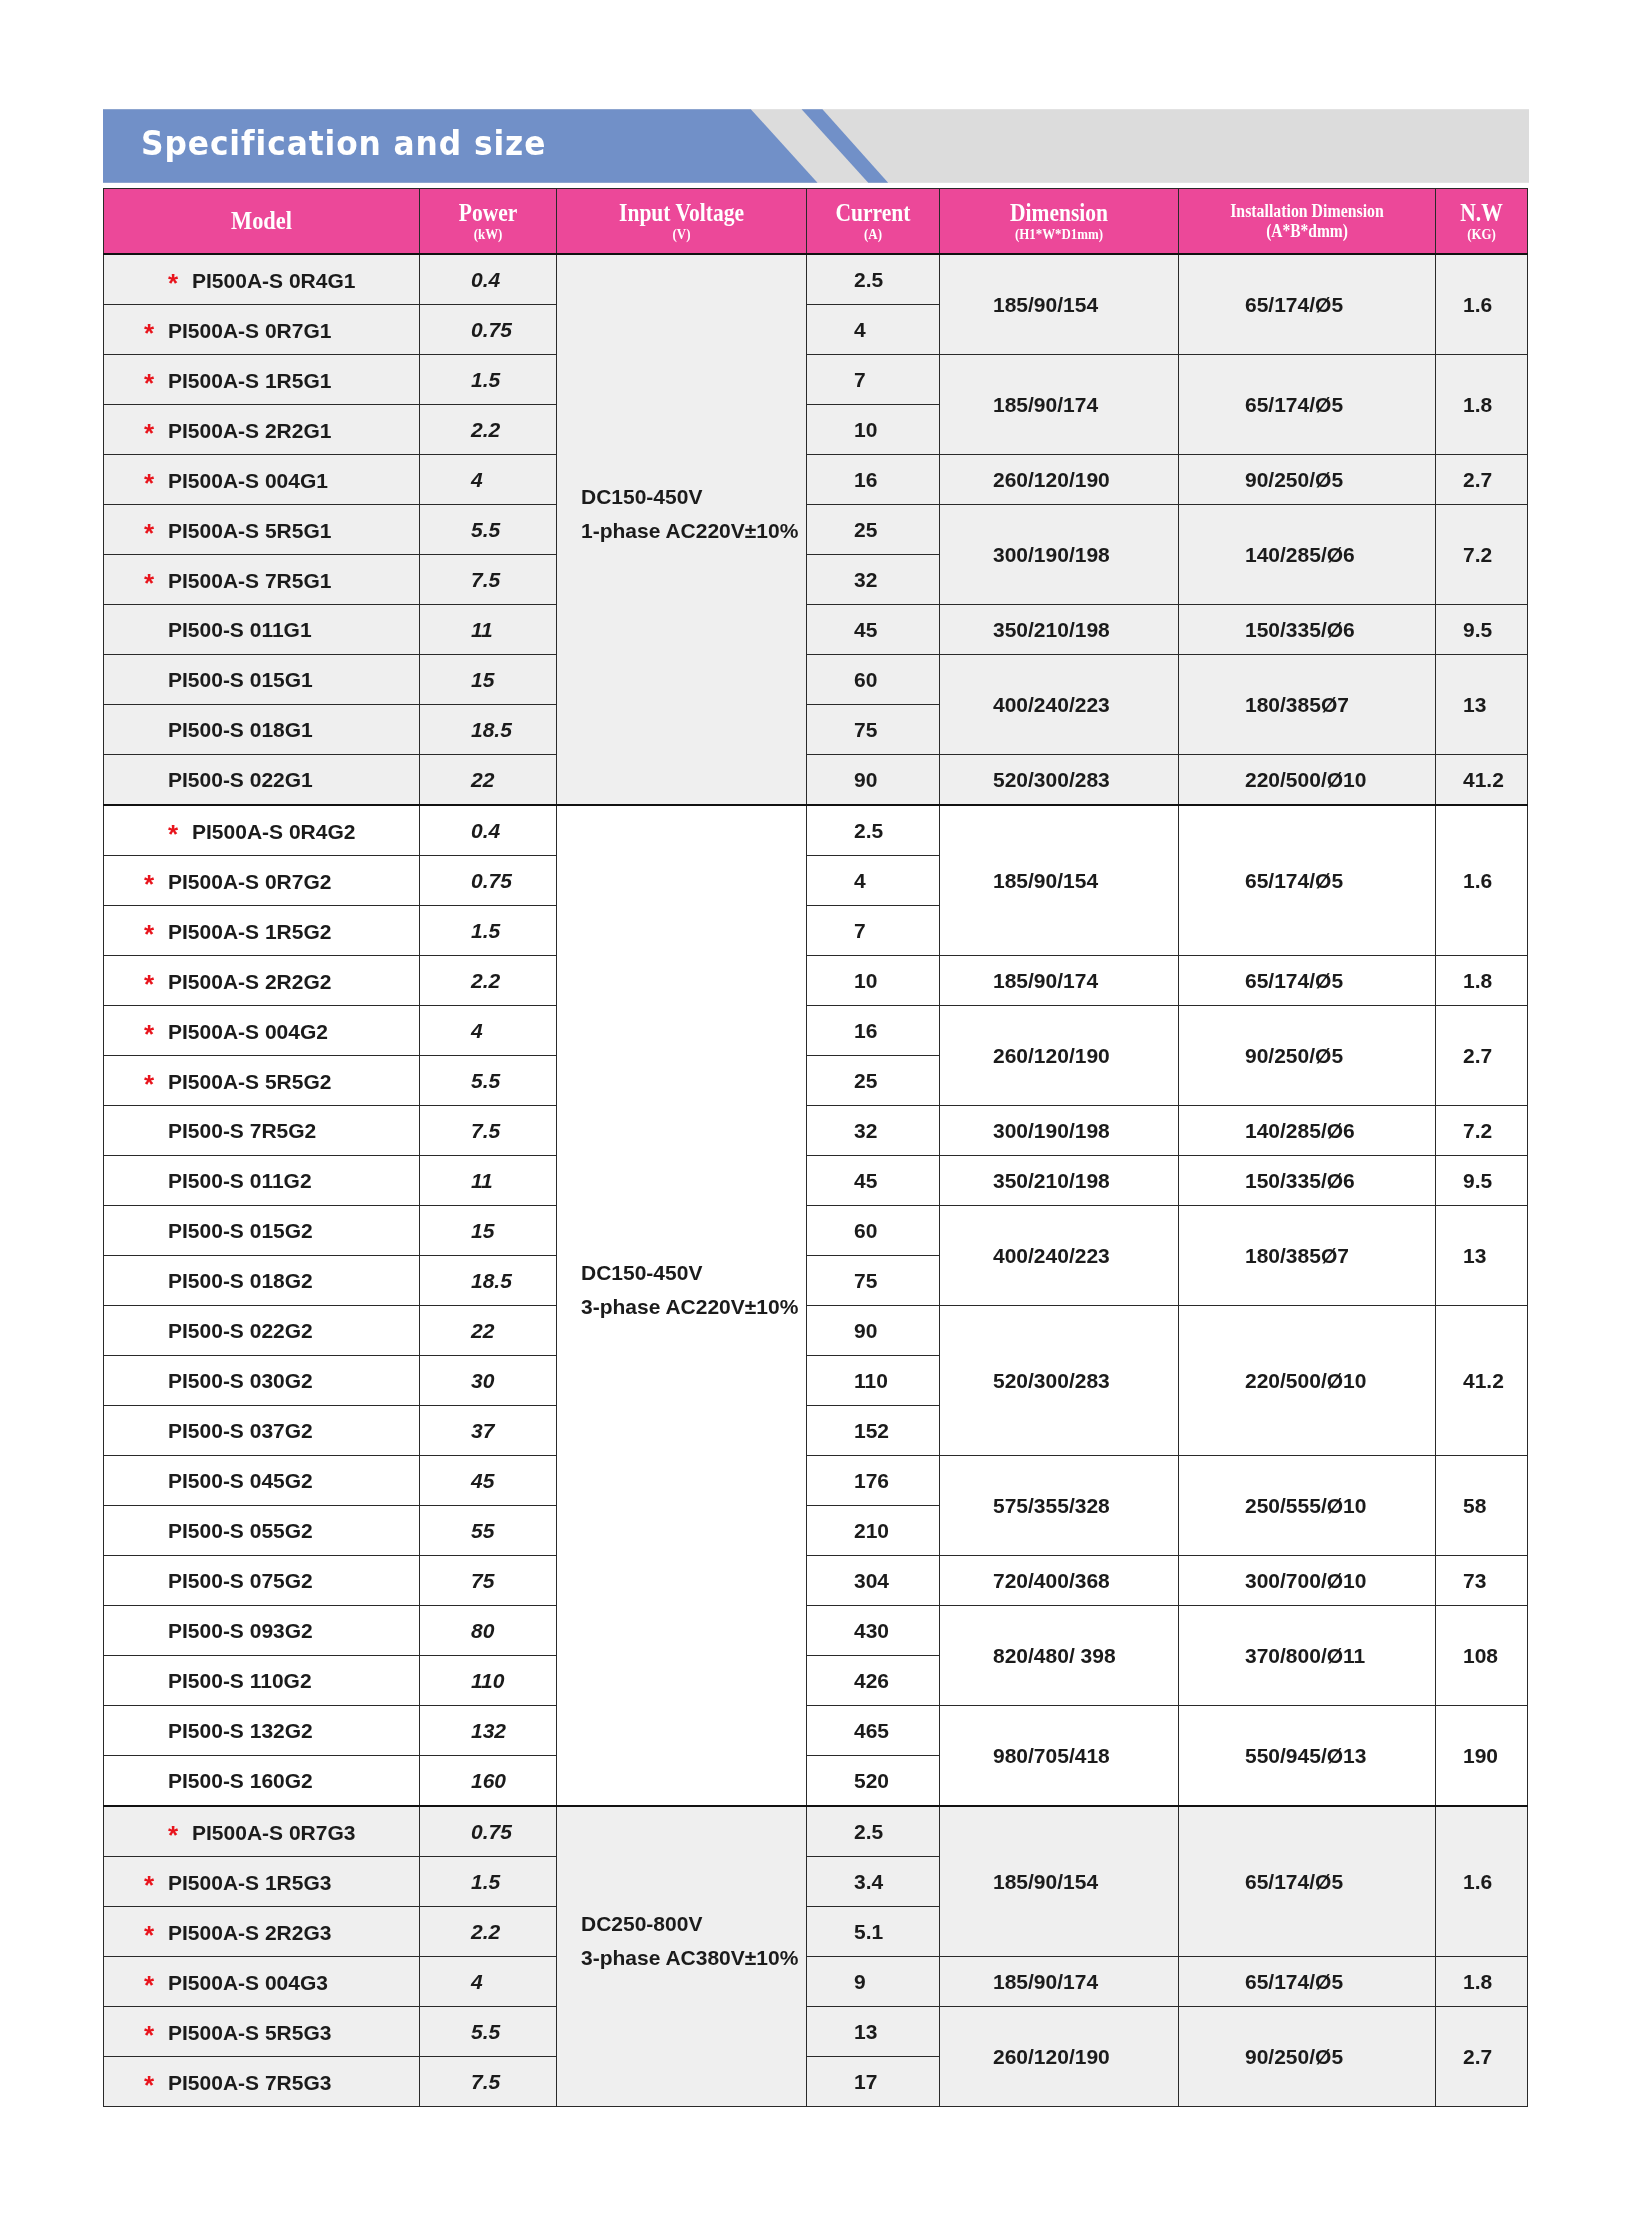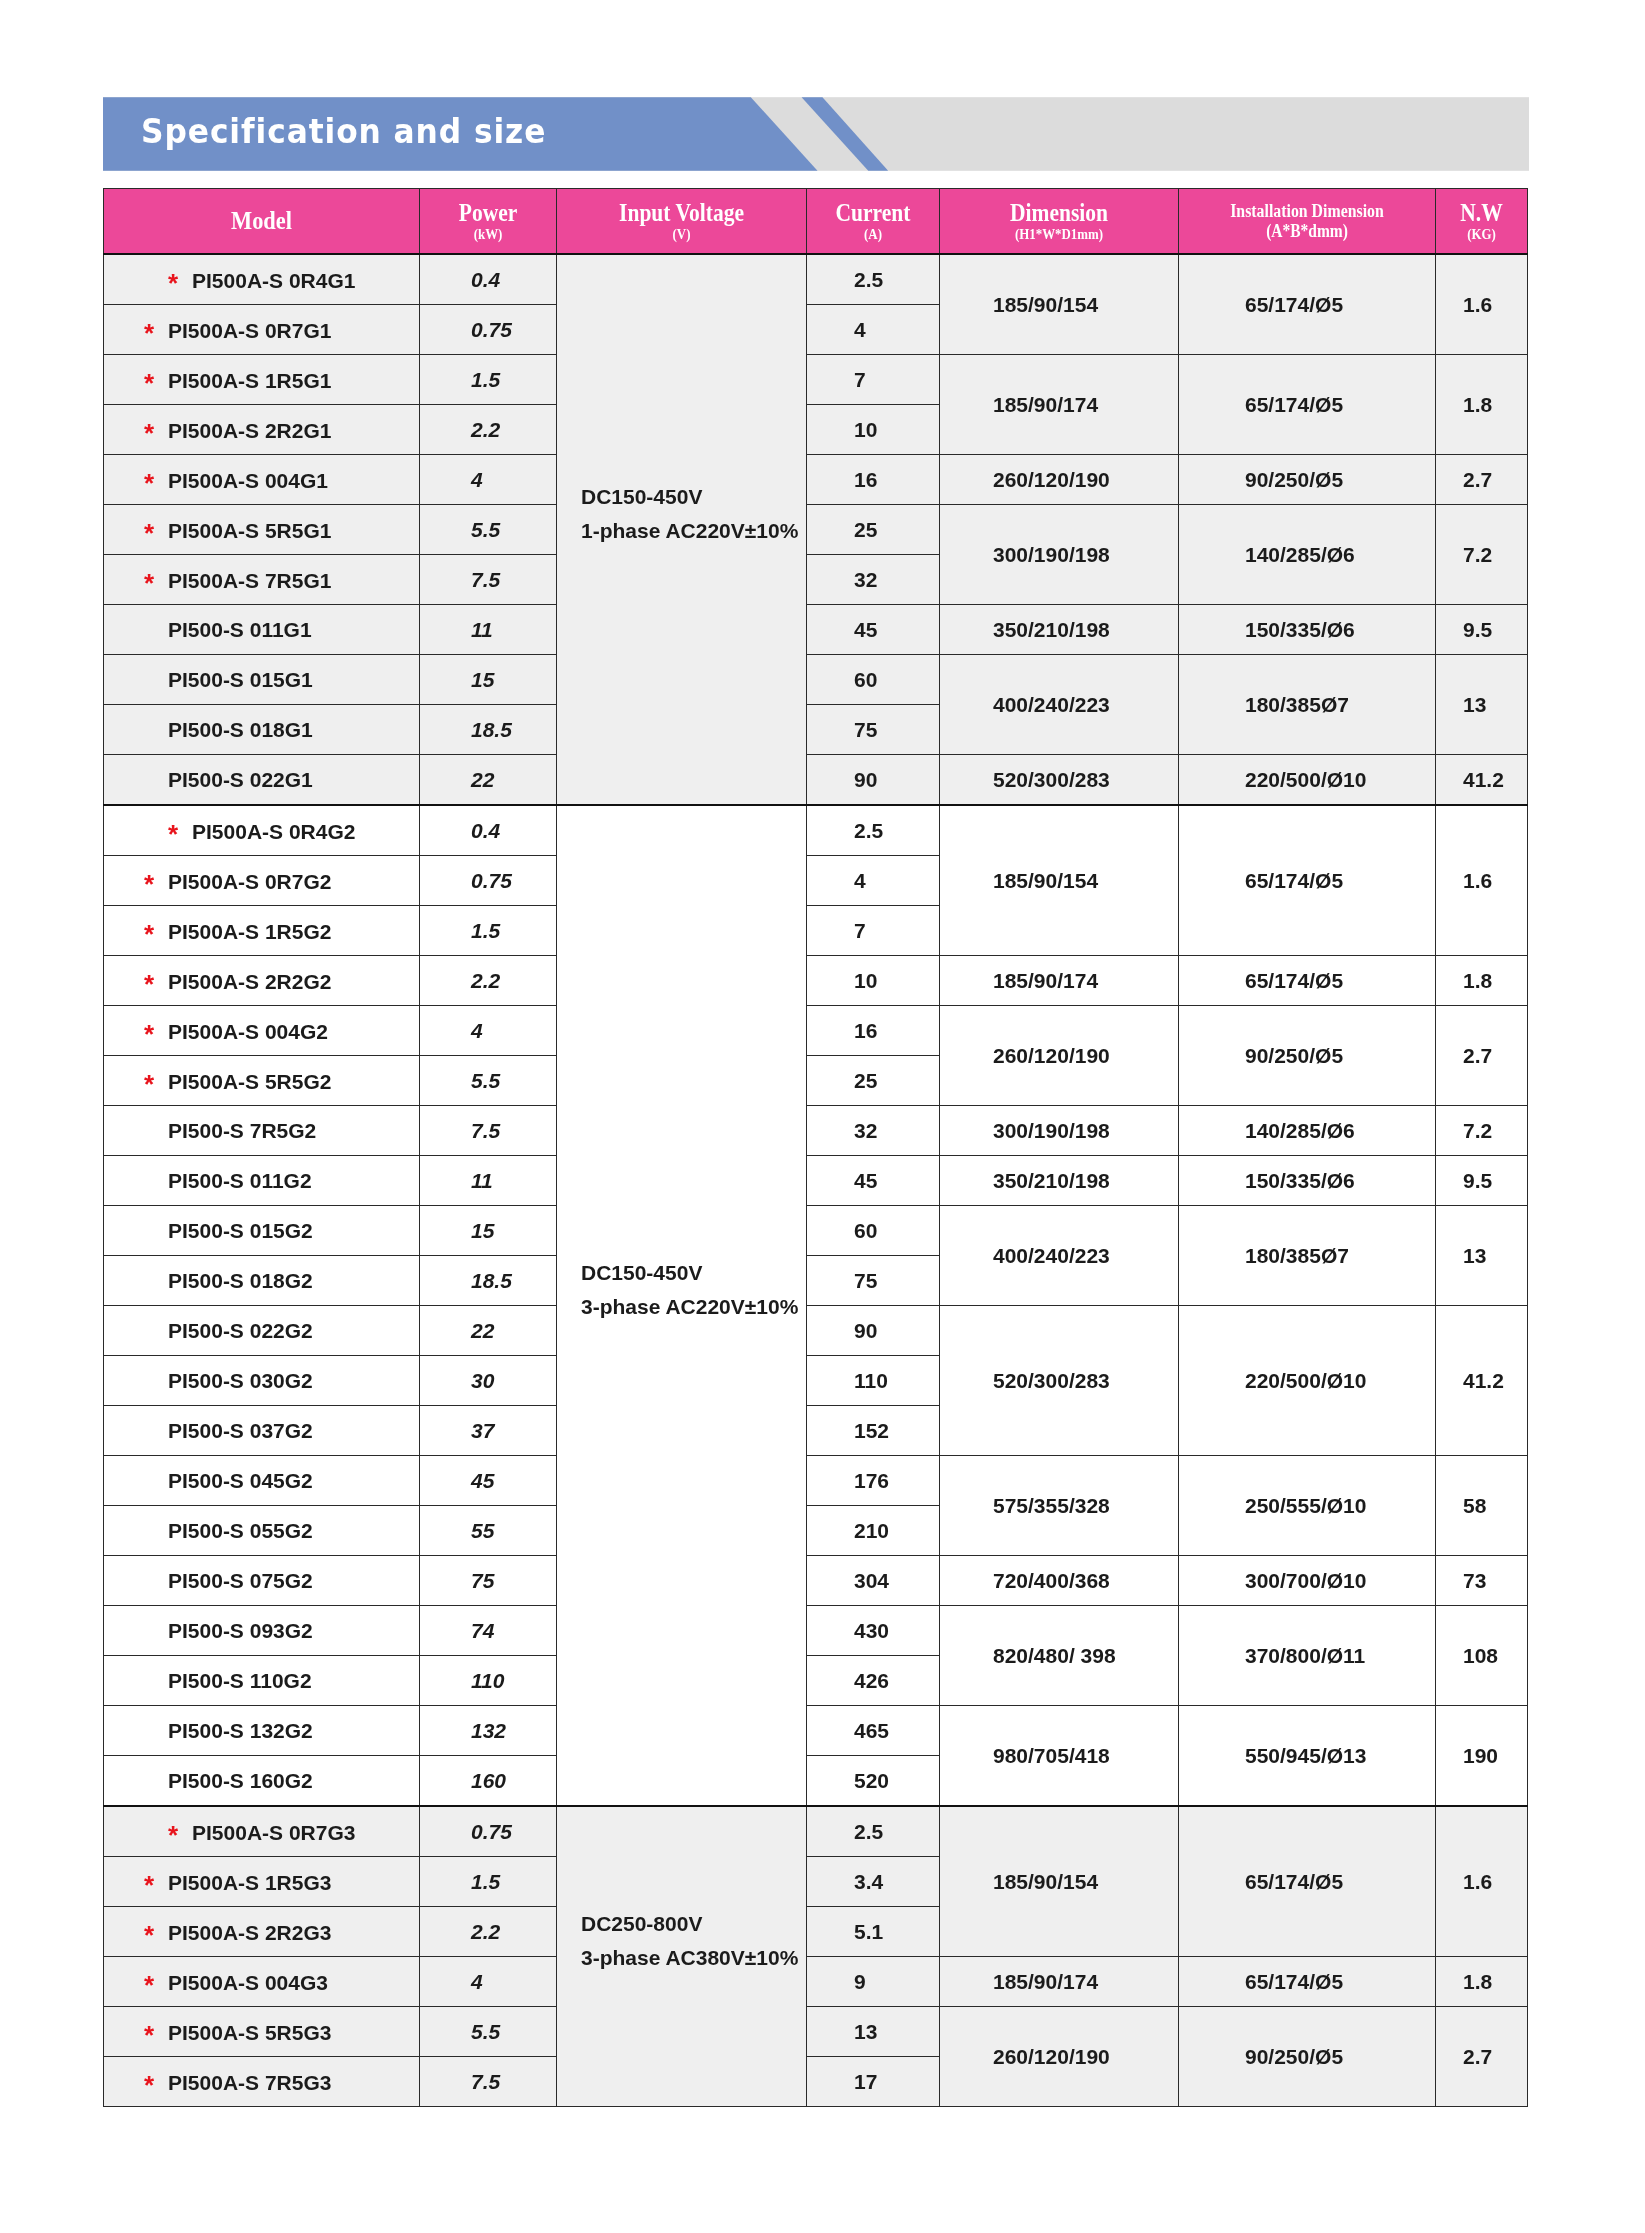--- a/index.html
+++ b/index.html
@@ -1,18 +1,18 @@
 <!DOCTYPE html>
 <html><head>
 <meta charset="utf-8">
 <style>
   html, body { margin: 0; padding: 0; background: #ffffff; }
   body { width: 1646px; height: 2234px; position: relative; overflow: hidden; }
 
-  .banner { position: absolute; left: 103px; top: 97px; width: 1426px; height: 74px; }
+  .banner { position: absolute; left: 103px; top: 109px; width: 1426px; height: 74px; }
   .banner svg { position: absolute; left: 0; top: 0; }
   .banner-title {
     position: absolute; left: 38px; top: 14px;
     font-family: "DejaVu Sans", sans-serif; font-size: 34px; font-weight: bold;
     color: #ffffff; letter-spacing: 1px; transform: scaleX(0.92); transform-origin: left center;
   }
 
   table.spec {
     position: absolute; left: 103px; top: 188px;
     border-collapse: collapse; table-layout: fixed; width: 1424px;
@@ -292,21 +292,21 @@
       <tr class="g-white">
         <td class="c-model"><span class="star"></span><span>PI500-S 075G2</span></td>
         <td class="c-power">75</td>
         <td class="c-current">304</td>
         <td class="c-dim" rowspan="1">720/400/368</td>
         <td class="c-inst" rowspan="1">300/700/Ø10</td>
         <td class="c-nw" rowspan="1">73</td>
       </tr>
       <tr class="g-white">
         <td class="c-model"><span class="star"></span><span>PI500-S 093G2</span></td>
-        <td class="c-power">74</td>
+        <td class="c-power">80</td>
         <td class="c-current">430</td>
         <td class="c-dim" rowspan="2">820/480/ 398</td>
         <td class="c-inst" rowspan="2">370/800/Ø11</td>
         <td class="c-nw" rowspan="2">108</td>
       </tr>
       <tr class="g-white">
         <td class="c-model"><span class="star"></span><span>PI500-S 110G2</span></td>
         <td class="c-power">110</td>
         <td class="c-current">426</td>
       </tr>

